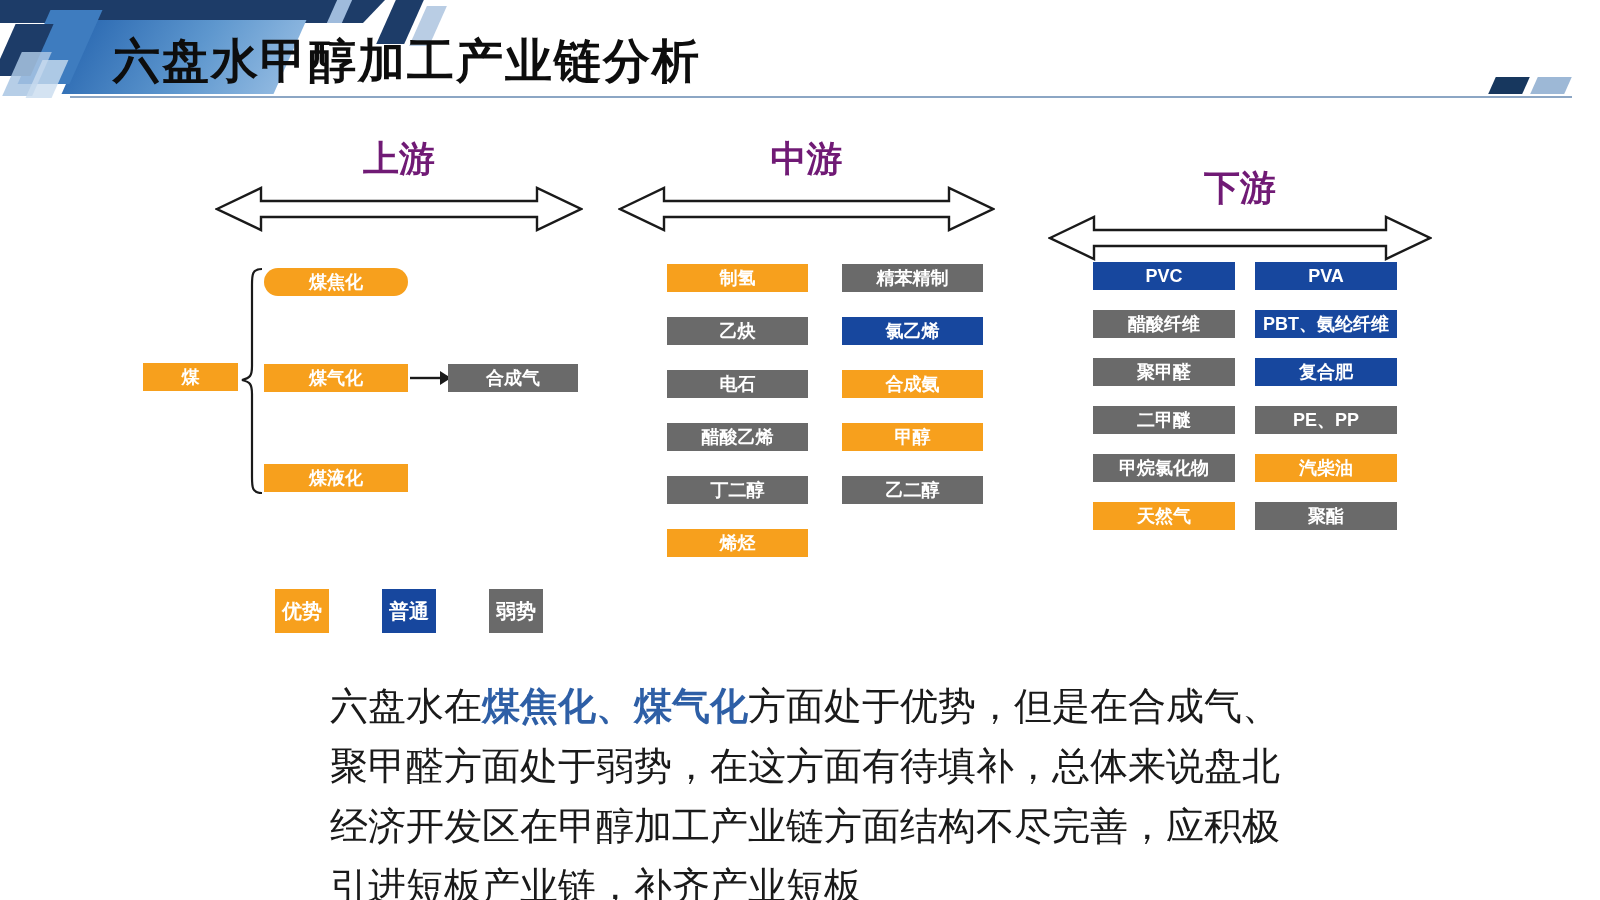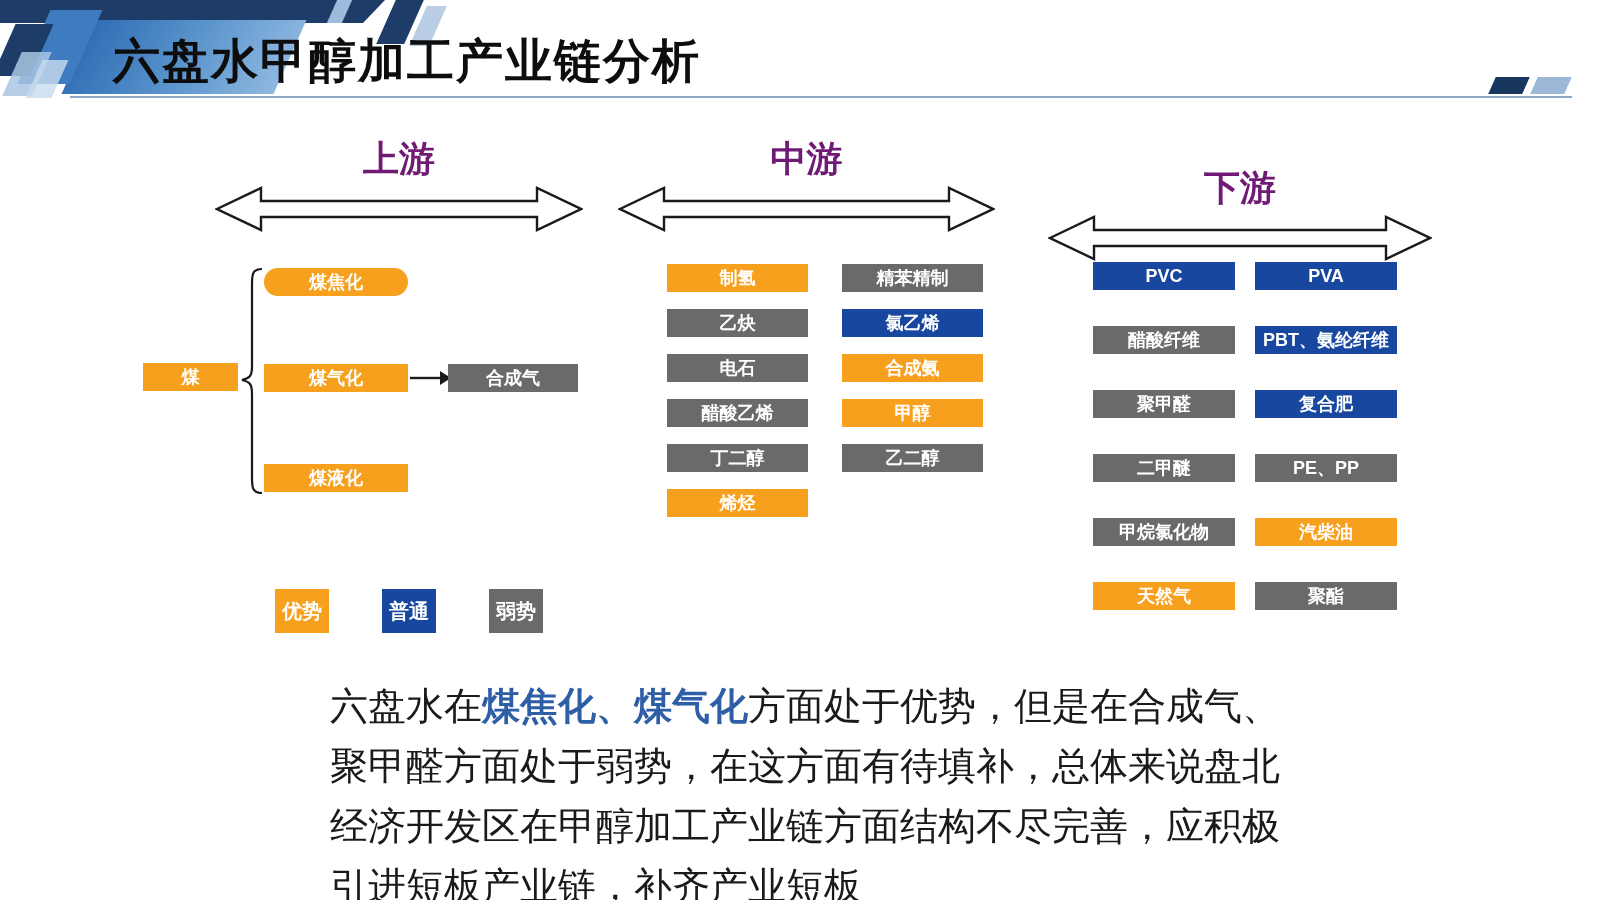--- a/index.html
+++ b/index.html
@@ -36,24 +36,24 @@
   .section-arrow{display:block;margin-top:3px;}
 
   
   .box{height:28px;display:flex;align-items:center;justify-content:center;
        color:#fff;font-weight:bold;font-size:18px;white-space:nowrap;overflow:hidden;}
   .box[data-status="advantage"]{background:var(--advantage);}
   .box[data-status="normal"]{background:var(--normal);}
   .box[data-status="weak"]{background:var(--weak);}
   .abs{position:absolute;}
   .col{position:absolute;display:flex;flex-direction:column;}
-  .col-m{gap:17px;width:141px;top:264px;}
+  .col-m{gap:25px;width:141px;top:264px;}
   .col-m1{left:667px;}
   .col-m2{left:842px;}
-  .col-d{gap:36px;width:142px;top:262px;}
+  .col-d{gap:20px;width:142px;top:262px;}
   .col-d1{left:1093px;}
   .col-d2{left:1255px;}
 
   
   .coal-box{left:143px;top:363px;width:95px;}
   .branch-1{left:264px;top:268px;width:144px;border-radius:14px;}
   .branch-2{left:264px;top:364px;width:144px;}
   .branch-3{left:264px;top:464px;width:144px;}
   .syngas-box{left:448px;top:364px;width:130px;}
   .brace{left:240px;top:266px;}

